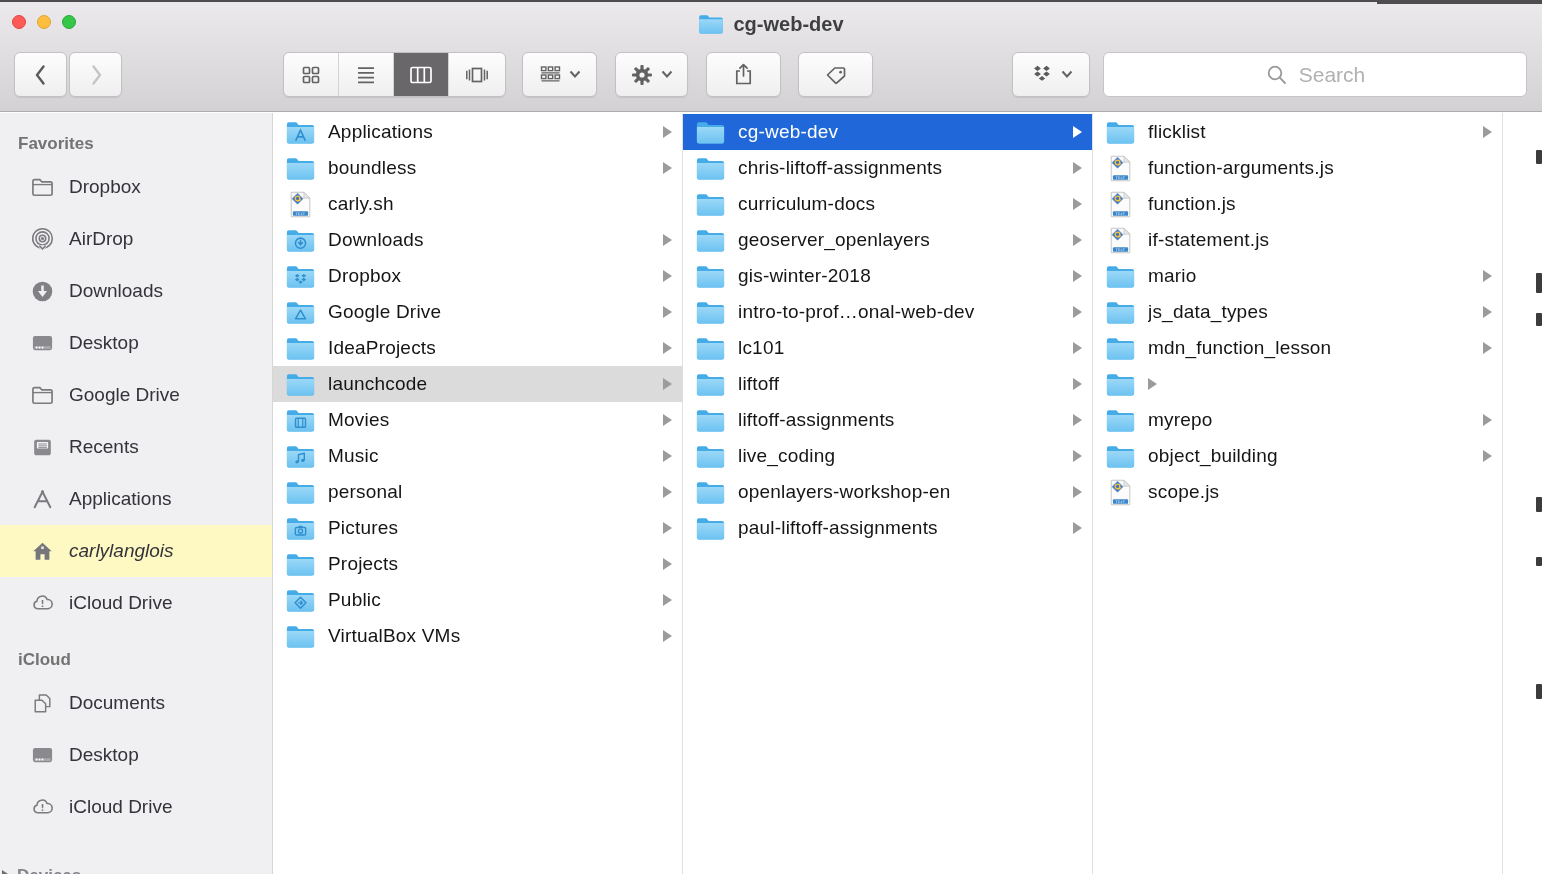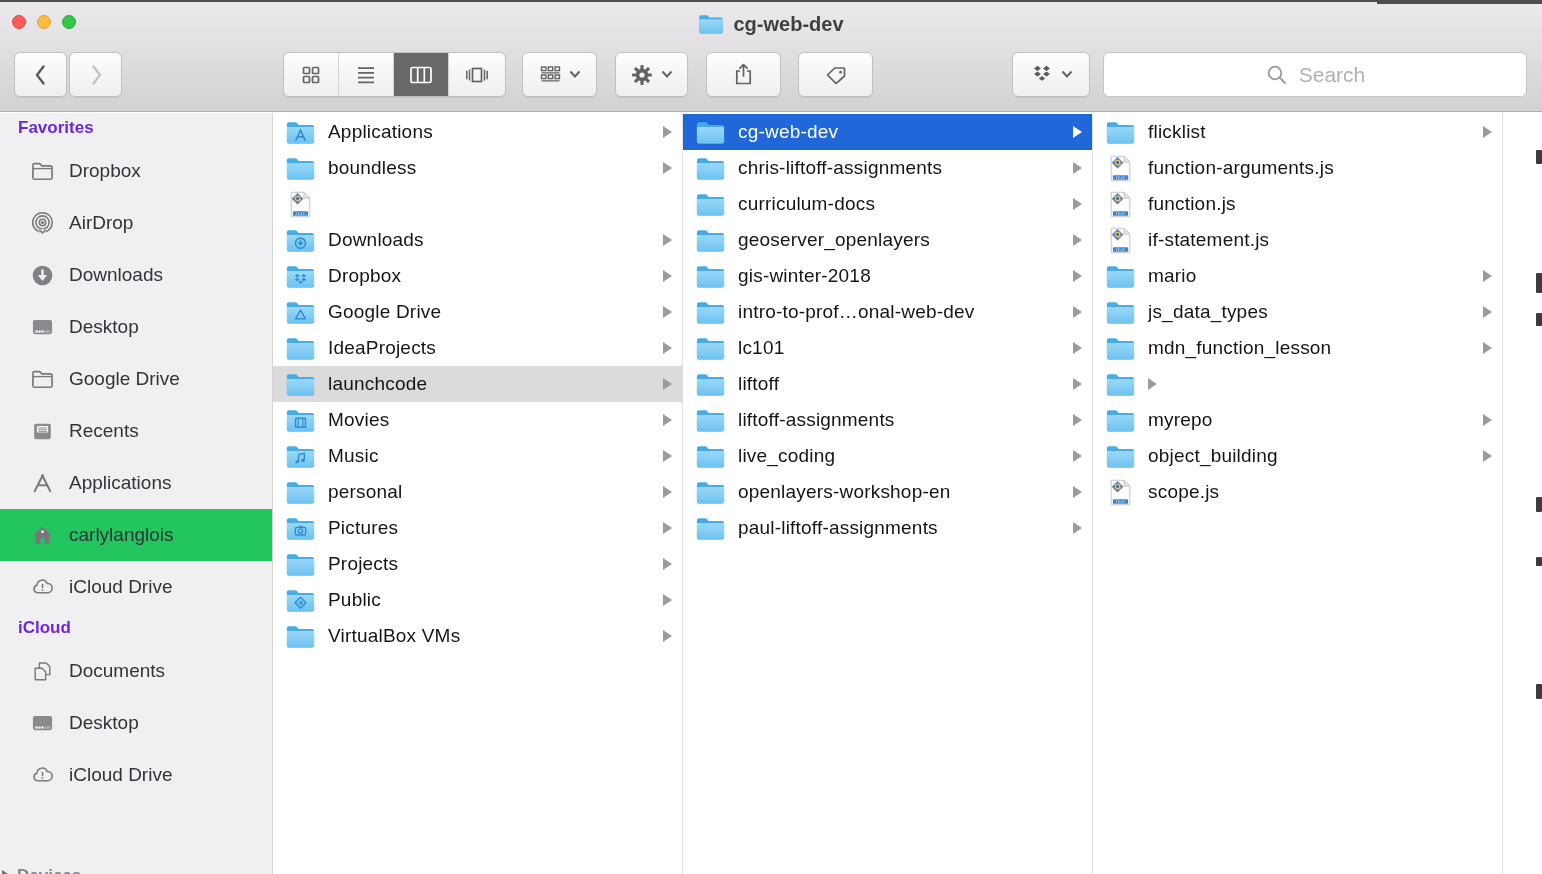--- a/index.html
+++ b/index.html
@@ -33,23 +33,23 @@
   .seg > div.active { background:#69676a; }
   .chev { margin-left:7px; }
   .search-field { position:absolute; top:6px; left:1103px; width:424px; height:45px;
     background:#fff; border:1px solid #c6c4c6; border-radius:6px;
     display:flex; align-items:center; justify-content:center; gap:10px; }
   .search-field span.ph { font-size:21px; color:#b2b0b2; }
 
   
   .content { position:absolute; top:113px; left:0; right:0; bottom:0; display:flex; }
   .sidebar { position:relative; width:273px; background:#f0eff1; border-right:1px solid #d6d5d7; flex:none; overflow:hidden; }
-  .sb-section { margin:0 0 2px 18px; font-size:17px; font-weight:bold; color:#6d28d9; height:30px; display:flex; align-items:center; }
+  .sb-section { margin:16px 0 2px 18px; font-size:17px; font-weight:bold; color:#737373; height:30px; display:flex; align-items:center; }
   .sb-row { height:52px; display:flex; align-items:center; padding-left:30px; gap:14px; }
-  .sb-row.sel-gray { background:#22c55e; }
+  .sb-row.sel-gray { background:#fef9c3;font-style:italic; }
   .sb-row .sicon { width:25px; height:25px; flex:none; }
   .sb-row .slabel { font-size:19px; color:#33333a; white-space:nowrap; }
   .devices-peek { position:absolute; bottom:-12px; left:2px; display:flex; align-items:center; gap:6px; }
   .devices-peek .tri { width:0; height:0; border-left:9px solid #6e6d71; border-top:6px solid transparent; border-bottom:6px solid transparent; }
   .devices-peek .dlabel { font-size:17px; font-weight:bold; color:#85848a; }
 
   .columns { flex:1; display:flex; background:#fff; position:relative; }
   .fcol { width:410px; flex:none; border-right:1px solid #e0dfe1; overflow:hidden; padding-top:1px; }
   .fcol.stub { width:39px; border-right:none; }
   .frow { height:36px; display:flex; align-items:center; padding:0 10px 0 13px; gap:13px; }
@@ -439,20 +439,21 @@
               <use href="#sym-folder"></use>
             </svg>
             <span class="fname">boundless</span>
             <span class="arrow"></span>
           </div>
 
           <div class="frow">
             <svg class="ficon">
               <use href="#sym-script-file"></use>
             </svg>
+            <span class="fname">carly.sh</span>
             <span class="arrow" style="visibility: hidden;"></span>
           </div>
 
           <div class="frow">
             <svg class="ficon">
               <use href="#sym-folder-downloads"></use>
             </svg>
             <span class="fname">Downloads</span>
             <span class="arrow"></span>
           </div>

